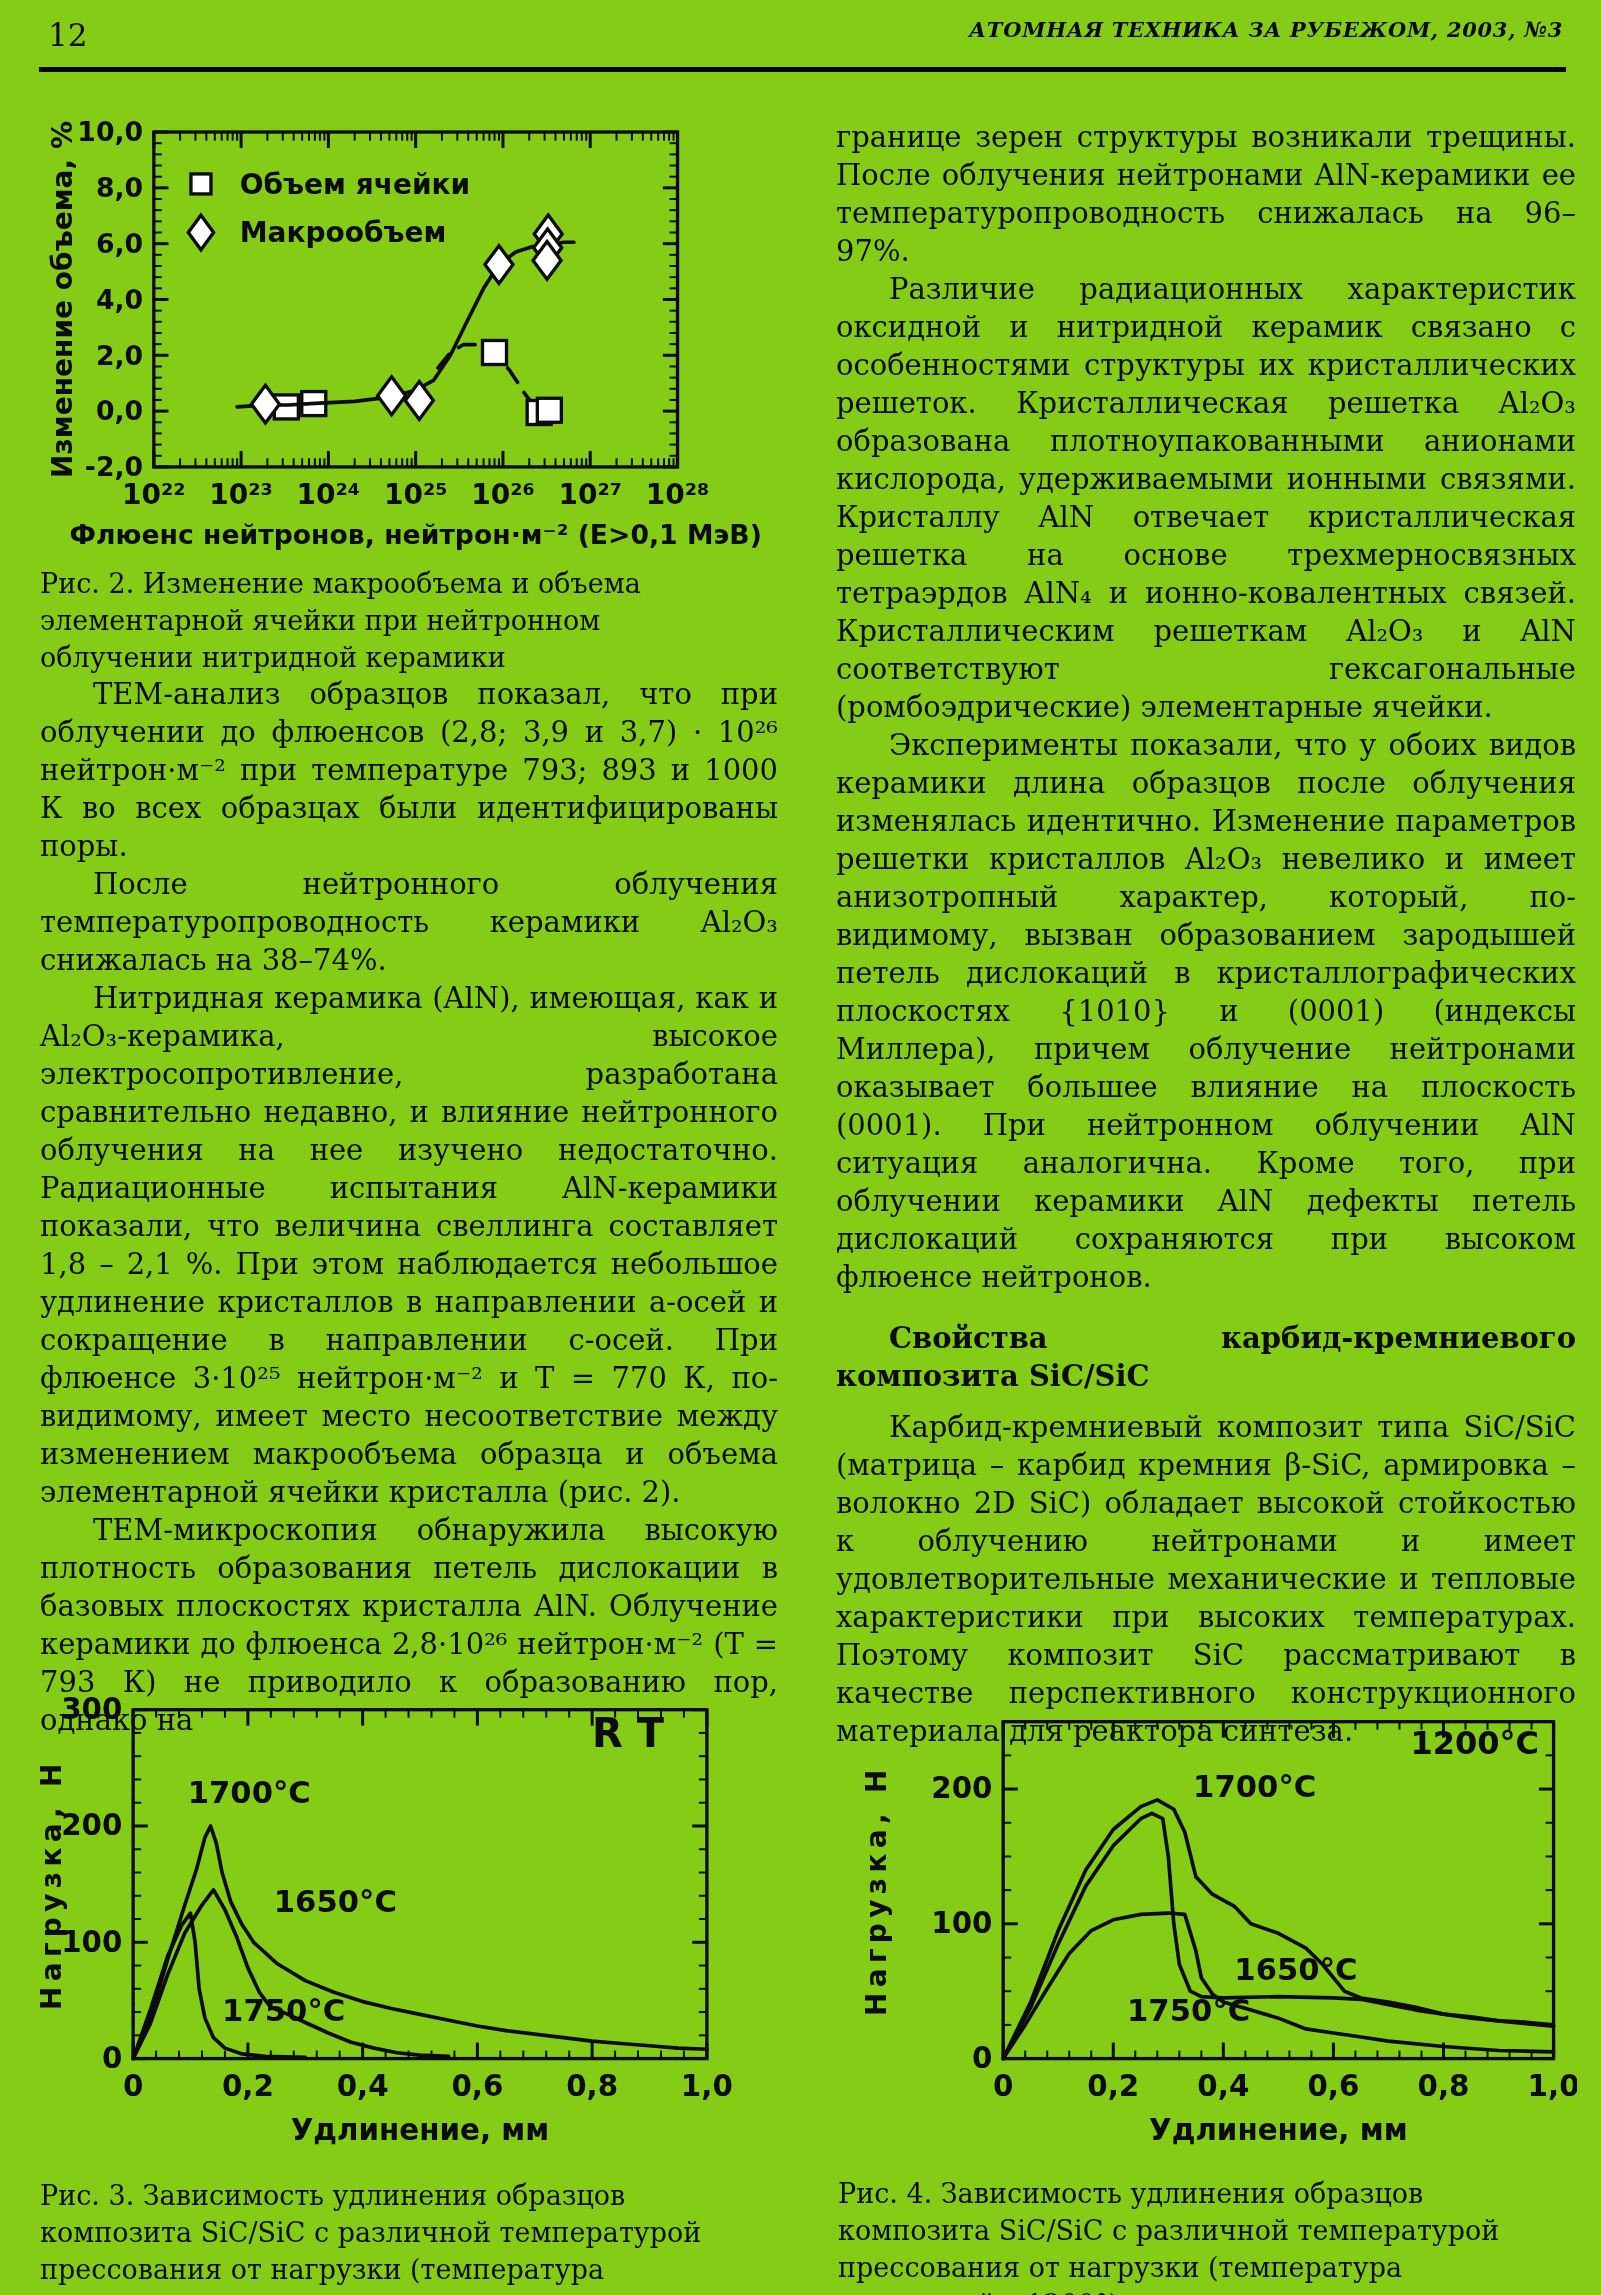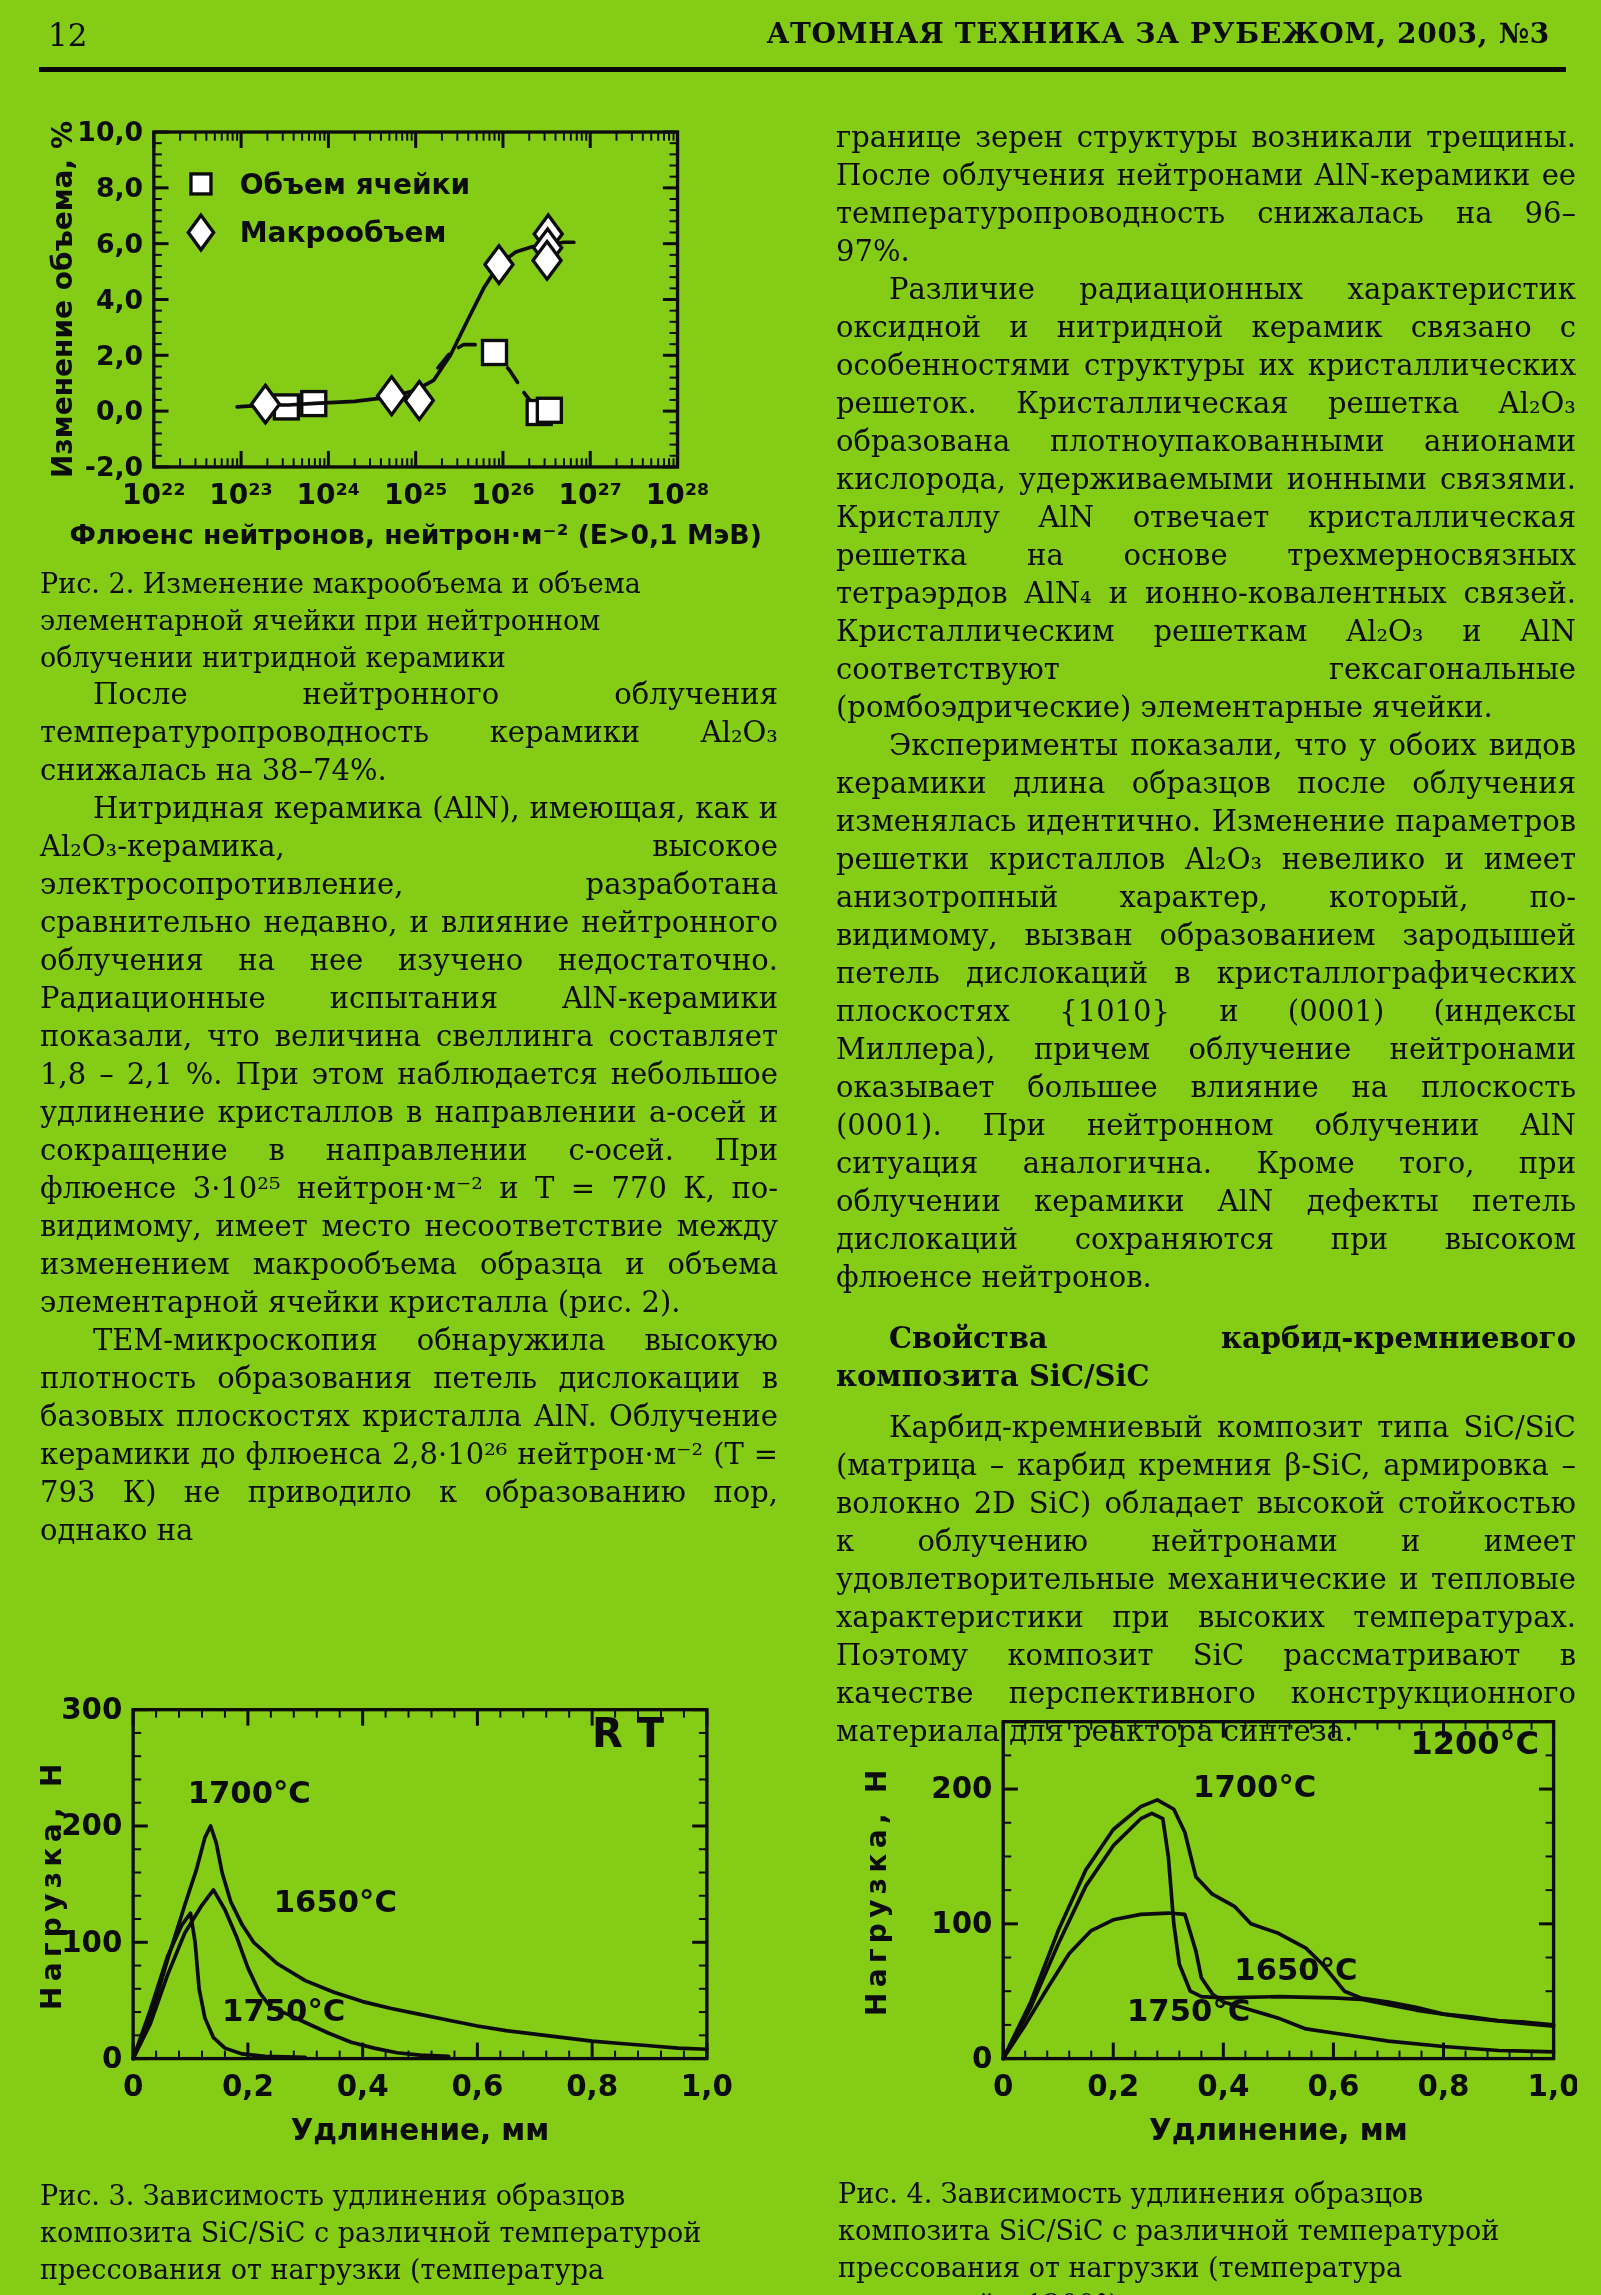--- a/index.html
+++ b/index.html
@@ -1,19 +1,19 @@
 <!DOCTYPE html>
 <html style="font-size:10.7px"><head>
 <meta charset="utf-8">
 <style>
   html,body{margin:0;padding:0;background:#e8e8e4;}
   .page{position:relative;width:1602px;height:2295px;background:#84cc16;color:#0c0c0c;
         font-family:"DejaVu Serif", serif;overflow:hidden;}
   .page-number{position:absolute;left:48px;top:17.4px;font-size:31px;}
-  .journal-title{position:absolute;right:52px;top:17.4px;font-size:28px;font-weight:bold;letter-spacing:0.7px;white-space:nowrap;}
+  .journal-title{position:absolute;right:39px;top:17.4px;font-size:21px;font-weight:bold;letter-spacing:0.7px;white-space:nowrap;font-style:italic;}
   .header-rule{position:absolute;left:39px;width:1527px;top:67px;height:4.7px;background:#080808;}
   .chart{position:absolute;}
   #fig2{left:40px;top:92px;}
   #fig3{left:33px;top:1695px;}
   #fig4{left:833px;top:1695px;}
   .fig-caption{position:absolute;font-weight:normal;font-size:27px;line-height:37px;text-align:left;}
   #cap2{left:40px;top:565px;width:694px;}
   #cap3{left:40px;top:2177px;width:714px;}
   #cap4{left:838px;top:2175px;width:724px;}
   .body-text{position:absolute;font-size:29px;line-height:38px;text-align:justify;}
@@ -240,20 +240,21 @@
       <rect x="225.64999999999998" y="122.81" width="30" height="30" fill="#fff" stroke="#0c0c0c" stroke-width="5"></rect>
       <text x="298.65" y="152.81" font-size="42" text-anchor="start" fill="#0c0c0c" font-family="&quot;DejaVu Sans&quot;, sans-serif" font-weight="bold">Объем ячейки</text>
       <path d="M 240.64999999999998 184.60000000000002 L 259.65 210.60000000000002 L 240.64999999999998 236.60000000000002 L 221.64999999999998 210.60000000000002 Z" fill="#fff" stroke="#0c0c0c" stroke-width="5"></path>
       <text x="298.65" y="225.60000000000002" font-size="42" text-anchor="start" fill="#0c0c0c" font-family="&quot;DejaVu Sans&quot;, sans-serif" font-weight="bold">Макрообъем</text>
       <text x="562.5" y="678" font-size="40" text-anchor="middle" fill="#0c0c0c" font-family="&quot;DejaVu Sans&quot;, sans-serif" font-weight="bold">Флюенс нейтронов, нейтрон·м⁻² (E&gt;0,1 МэВ)</text>
       <text x="0" y="0" font-size="42" text-anchor="middle" fill="#0c0c0c" font-family="&quot;DejaVu Sans&quot;, sans-serif" font-weight="bold" transform="translate(48 311) rotate(-90)">Изменение объема, %</text>
     </svg>
   <div id="cap2" class="fig-caption">Рис. 2. Изменение макрообъема и объема элементарной ячейки при нейтронном облучении нитридной керамики</div>
 
   <div id="left-text" class="body-text">
+      <div class="para">ТЕМ-анализ образцов показал, что при облучении до флюенсов (2,8; 3,9 и 3,7) · 10²⁶ нейтрон·м⁻² при температуре 793; 893 и 1000 К во всех образцах были идентифицированы поры.</div>
       <div class="para">После нейтронного облучения температуропроводность керамики Al₂O₃ снижалась на 38–74%.</div>
       <div class="para">Нитридная керамика (AlN), имеющая, как и Al₂O₃-керамика, высокое электросопротивление, разработана сравнительно недавно, и влияние нейтронного облучения на нее изучено недостаточно. Радиационные испытания AlN-керамики показали, что величина свеллинга составляет 1,8 – 2,1 %. При этом наблюдается небольшое удлинение кристаллов в направлении a-осей и сокращение в направлении c-осей. При флюенсе 3·10²⁵ нейтрон·м⁻² и Т = 770 К, по-видимому, имеет место несоответствие между изменением макрообъема образца и объема элементарной ячейки кристалла (рис. 2).</div>
       <div class="para">ТЕМ-микроскопия обнаружила высокую плотность образования петель дислокации в базовых плоскостях кристалла AlN. Облучение керамики до флюенса 2,8·10²⁶ нейтрон·м⁻² (Т = 793 К) не приводило к образованию пор, однако на</div>
     </div>
 
   <svg id="fig3" class="chart" width="744" height="477" viewBox="0 0 1115 715">
       <rect x="150" y="22" width="860" height="523" fill="none" stroke="#0c0c0c" stroke-width="5"></rect>
       <line x1="150" y1="545" x2="172" y2="545" stroke="#0c0c0c" stroke-width="4.5"></line>
       <line x1="1010" y1="545" x2="988" y2="545" stroke="#0c0c0c" stroke-width="4.5"></line>
       <text x="134" y="559" font-size="44" text-anchor="end" fill="#0c0c0c" font-family="&quot;DejaVu Sans&quot;, sans-serif" font-weight="bold">0</text>

